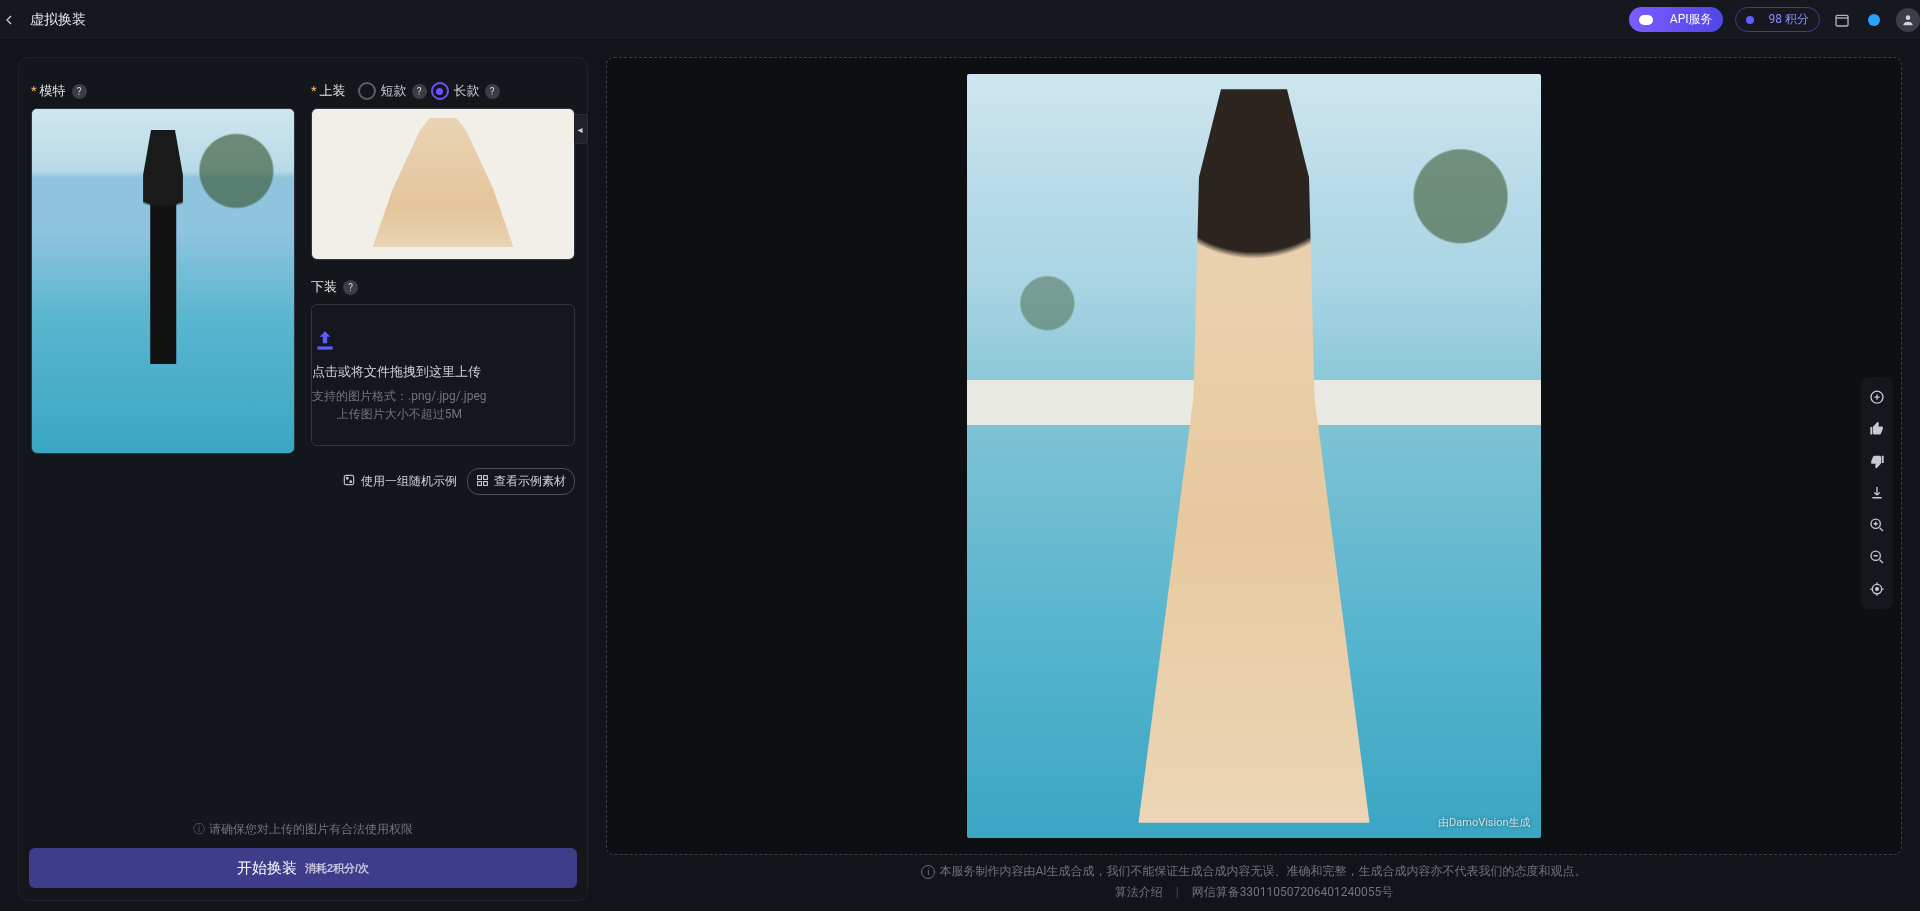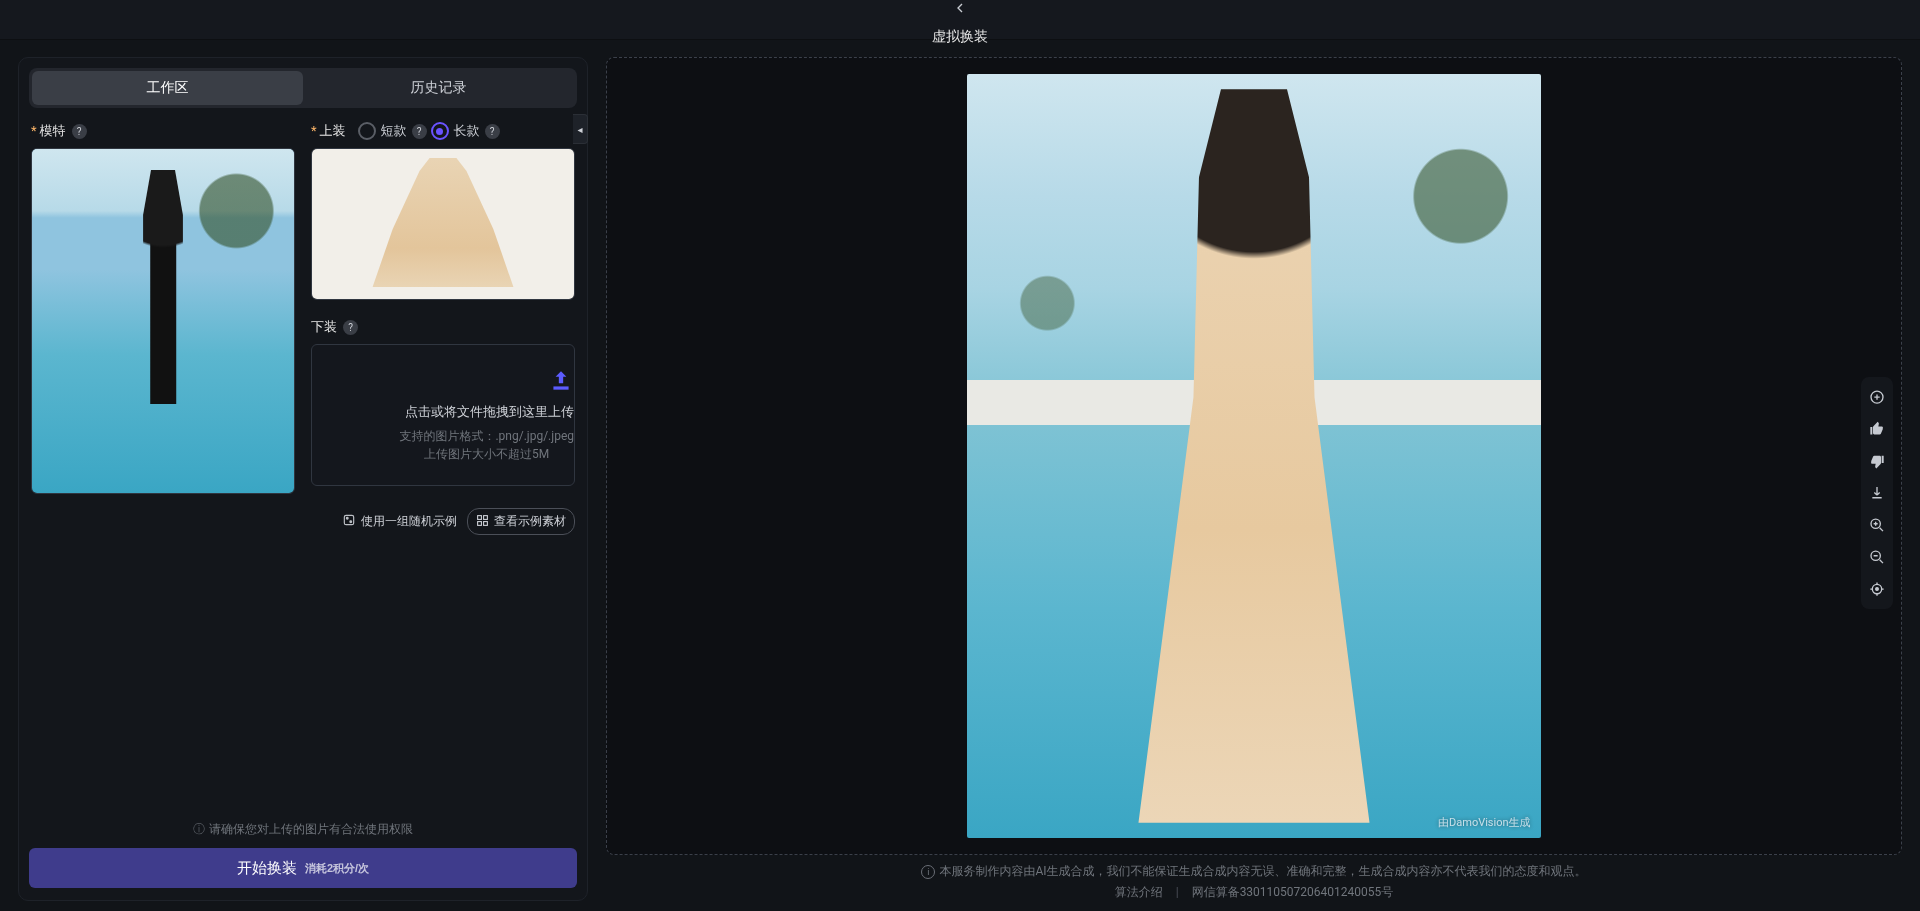--- a/index.html
+++ b/index.html
@@ -27,21 +27,20 @@
     overflow:hidden;
   }
   
   .header{
     height:var(--header-h);
     background:#15181e;
     border-bottom:1px solid #0d0f12;
     display:flex;align-items:center;
     padding:0 0;
     gap:12px;
-    flex-direction:column;
   }
   .back-arrow{width:18px;height:18px;display:flex;align-items:center;justify-content:center;cursor:pointer;color:#c9cdd3;}
   .app-title{font-size:14px;color:#e6e6e6;font-weight:500;}
   .header-spacer{flex:1;}
   .api-pill{
     background:linear-gradient(90deg,#7b5cff,#5246e6);
     color:#fff;border-radius:14px;
     padding:4px 10px;display:flex;align-items:center;gap:17px;
     font-size:12px;cursor:pointer;
   }
@@ -136,21 +135,21 @@
     content:"";position:absolute;left:50%;top:6%;transform:translateX(-50%);
     width:64%;height:86%;
     background:linear-gradient(180deg,#e9d4b4 0%,#e3c59b 70%,#e9d4b4 100%);
     clip-path:polygon(42% 0,58% 0,64% 10%,80% 55%,92% 100%,8% 100%,20% 55%,36% 10%);
     border-radius:4px;
   }
 
   .upload-box{
     border:1px solid var(--card-border);border-radius:6px;
     height:140px;
-    display:flex;flex-direction:column;align-items:flex-end;justify-content:center;
+    display:flex;flex-direction:column;align-items:flex-start;justify-content:center;
     gap:6px;color:#cfd2d8;cursor:pointer;
     background:#14171d;
   }
   .upload-icon{color:var(--accent);}
   .upload-box .hint{color:var(--text-dim2);font-size:12px;text-align:center;line-height:1.5;}
 
   .inline-actions{display:flex;justify-content:flex-end;gap:10px;margin-top:14px;align-items:center;}
   .link-btn{color:#cfd2d8;font-size:12px;display:flex;align-items:center;gap:5px;cursor:pointer;}
   .link-btn .ico{opacity:.9;}
   .ghost-btn{border:1px solid #4b4f58;border-radius:12px;padding:4px 8px;color:#cfd2d8;font-size:12px;display:flex;align-items:center;gap:5px;cursor:pointer;background:transparent;}
@@ -265,24 +264,20 @@
         <path d="M4 21c0-4 4-6 8-6s8 2 8 6"></path>
       </svg>
   </div>
 </div>
 
 <div class="main">
 
   <div class="left-panel">
     <div class="collapse-tab">◂</div>
 
-    <div class="tabs">
-      <div class="tab active">工作区</div>
-      <div class="tab">历史记录</div>
-    </div>
 
     <div class="scroll-area">
       <div class="row">
 
         <div class="col">
           <div class="field-label">
             <span class="req">模特</span>
             <span class="help">?</span>
           </div>
           <div class="thumb-box">

